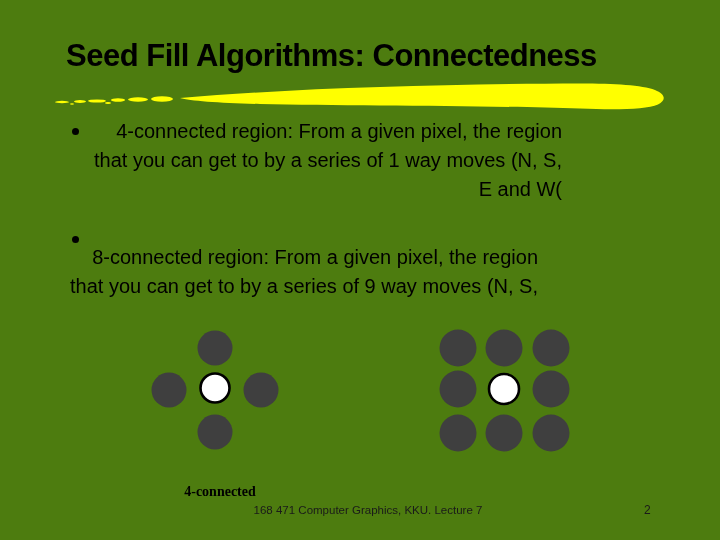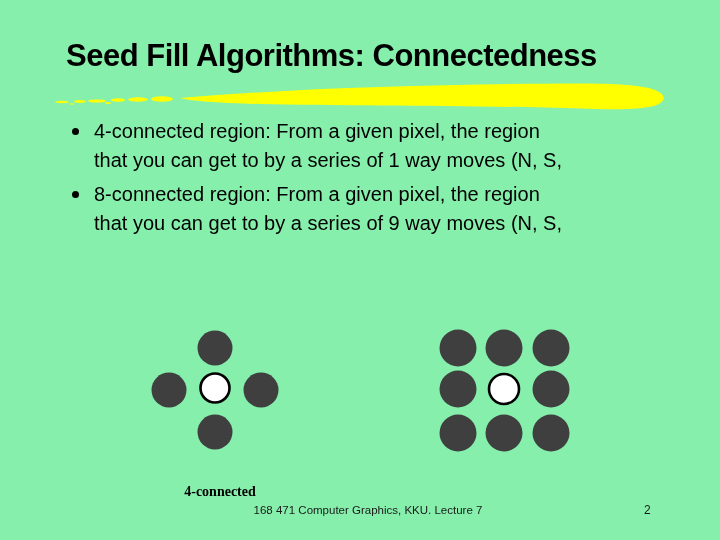--- a/index.html
+++ b/index.html
@@ -3,39 +3,39 @@
 <meta charset="utf-8">
 <style>
   html, body { margin: 0; padding: 0; }
   body {
     width: 720px; height: 540px;
     background: #ffffff;
     font-family: "Liberation Sans", sans-serif;
     color: #000000;
     overflow: hidden;
   }
-  .slide { position: relative; width: 720px; height: 540px; background: #86efac; }
+  .slide { position: relative; width: 720px; height: 540px; background: #4d7c0f; }
 
   .title {
     position: absolute; left: 66px; top: 38px; margin: 0;
     font-size: 31px; font-weight: bold; letter-spacing: -0.5px;
     color: #000000; white-space: nowrap;
   }
 
   .swoosh { position: absolute; left: 50px; top: 80px; width: 625px; height: 35px; }
 
   .bullets { position: absolute; left: 70px; top: 117px; width: 620px; }
   .bullet { display: flex; align-items: flex-start; }
-  .bullet + .bullet { margin-top: 5px; }
+  .bullet + .bullet { margin-top: 21px; flex-direction: column; }
   .dot {
     flex: 0 0 auto; width: 7px; height: 7px; border-radius: 50%;
     background: #000000; margin: 11px 15px 0 2px;
   }
   .line {
-    font-size: 20px; line-height: 29px; white-space: nowrap; color: #000000;
+    font-size: 20px; line-height: 29px; white-space: nowrap; color: #000000; text-align: right;
   }
 
   .diagram { position: absolute; width: 145px; height: 135px; }
   .diagram-left  { left: 145px; top: 325px; }
   .diagram-right { left: 435px; top: 325px; }
 
   .diagram-label {
     position: absolute; top: 484px; width: 150px; text-align: center;
     font-family: "Liberation Serif", serif;
     font-size: 14px; font-weight: bold; color: #000000; white-space: nowrap;
@@ -77,20 +77,21 @@
     <ellipse cx="22" cy="24" rx="2" ry="0.8" fill="#FFFF00"></ellipse>
     <ellipse cx="58" cy="23" rx="3" ry="0.9" fill="#FFFF00"></ellipse>
   </svg>
 
   <div class="bullets">
     <div class="bullet">
       <span class="dot"></span>
       <div class="lines">
         <div class="line">4-connected region: From a given pixel, the region</div>
         <div class="line">that you can get to by a series of 1 way moves (N, S,</div>
+        <div class="line">E and W(</div>
       </div>
     </div>
     <div class="bullet">
       <span class="dot"></span>
       <div class="lines">
         <div class="line">8-connected region: From a given pixel, the region</div>
         <div class="line">that you can get to by a series of 9 way moves (N, S,</div>
       </div>
     </div>
   </div>

